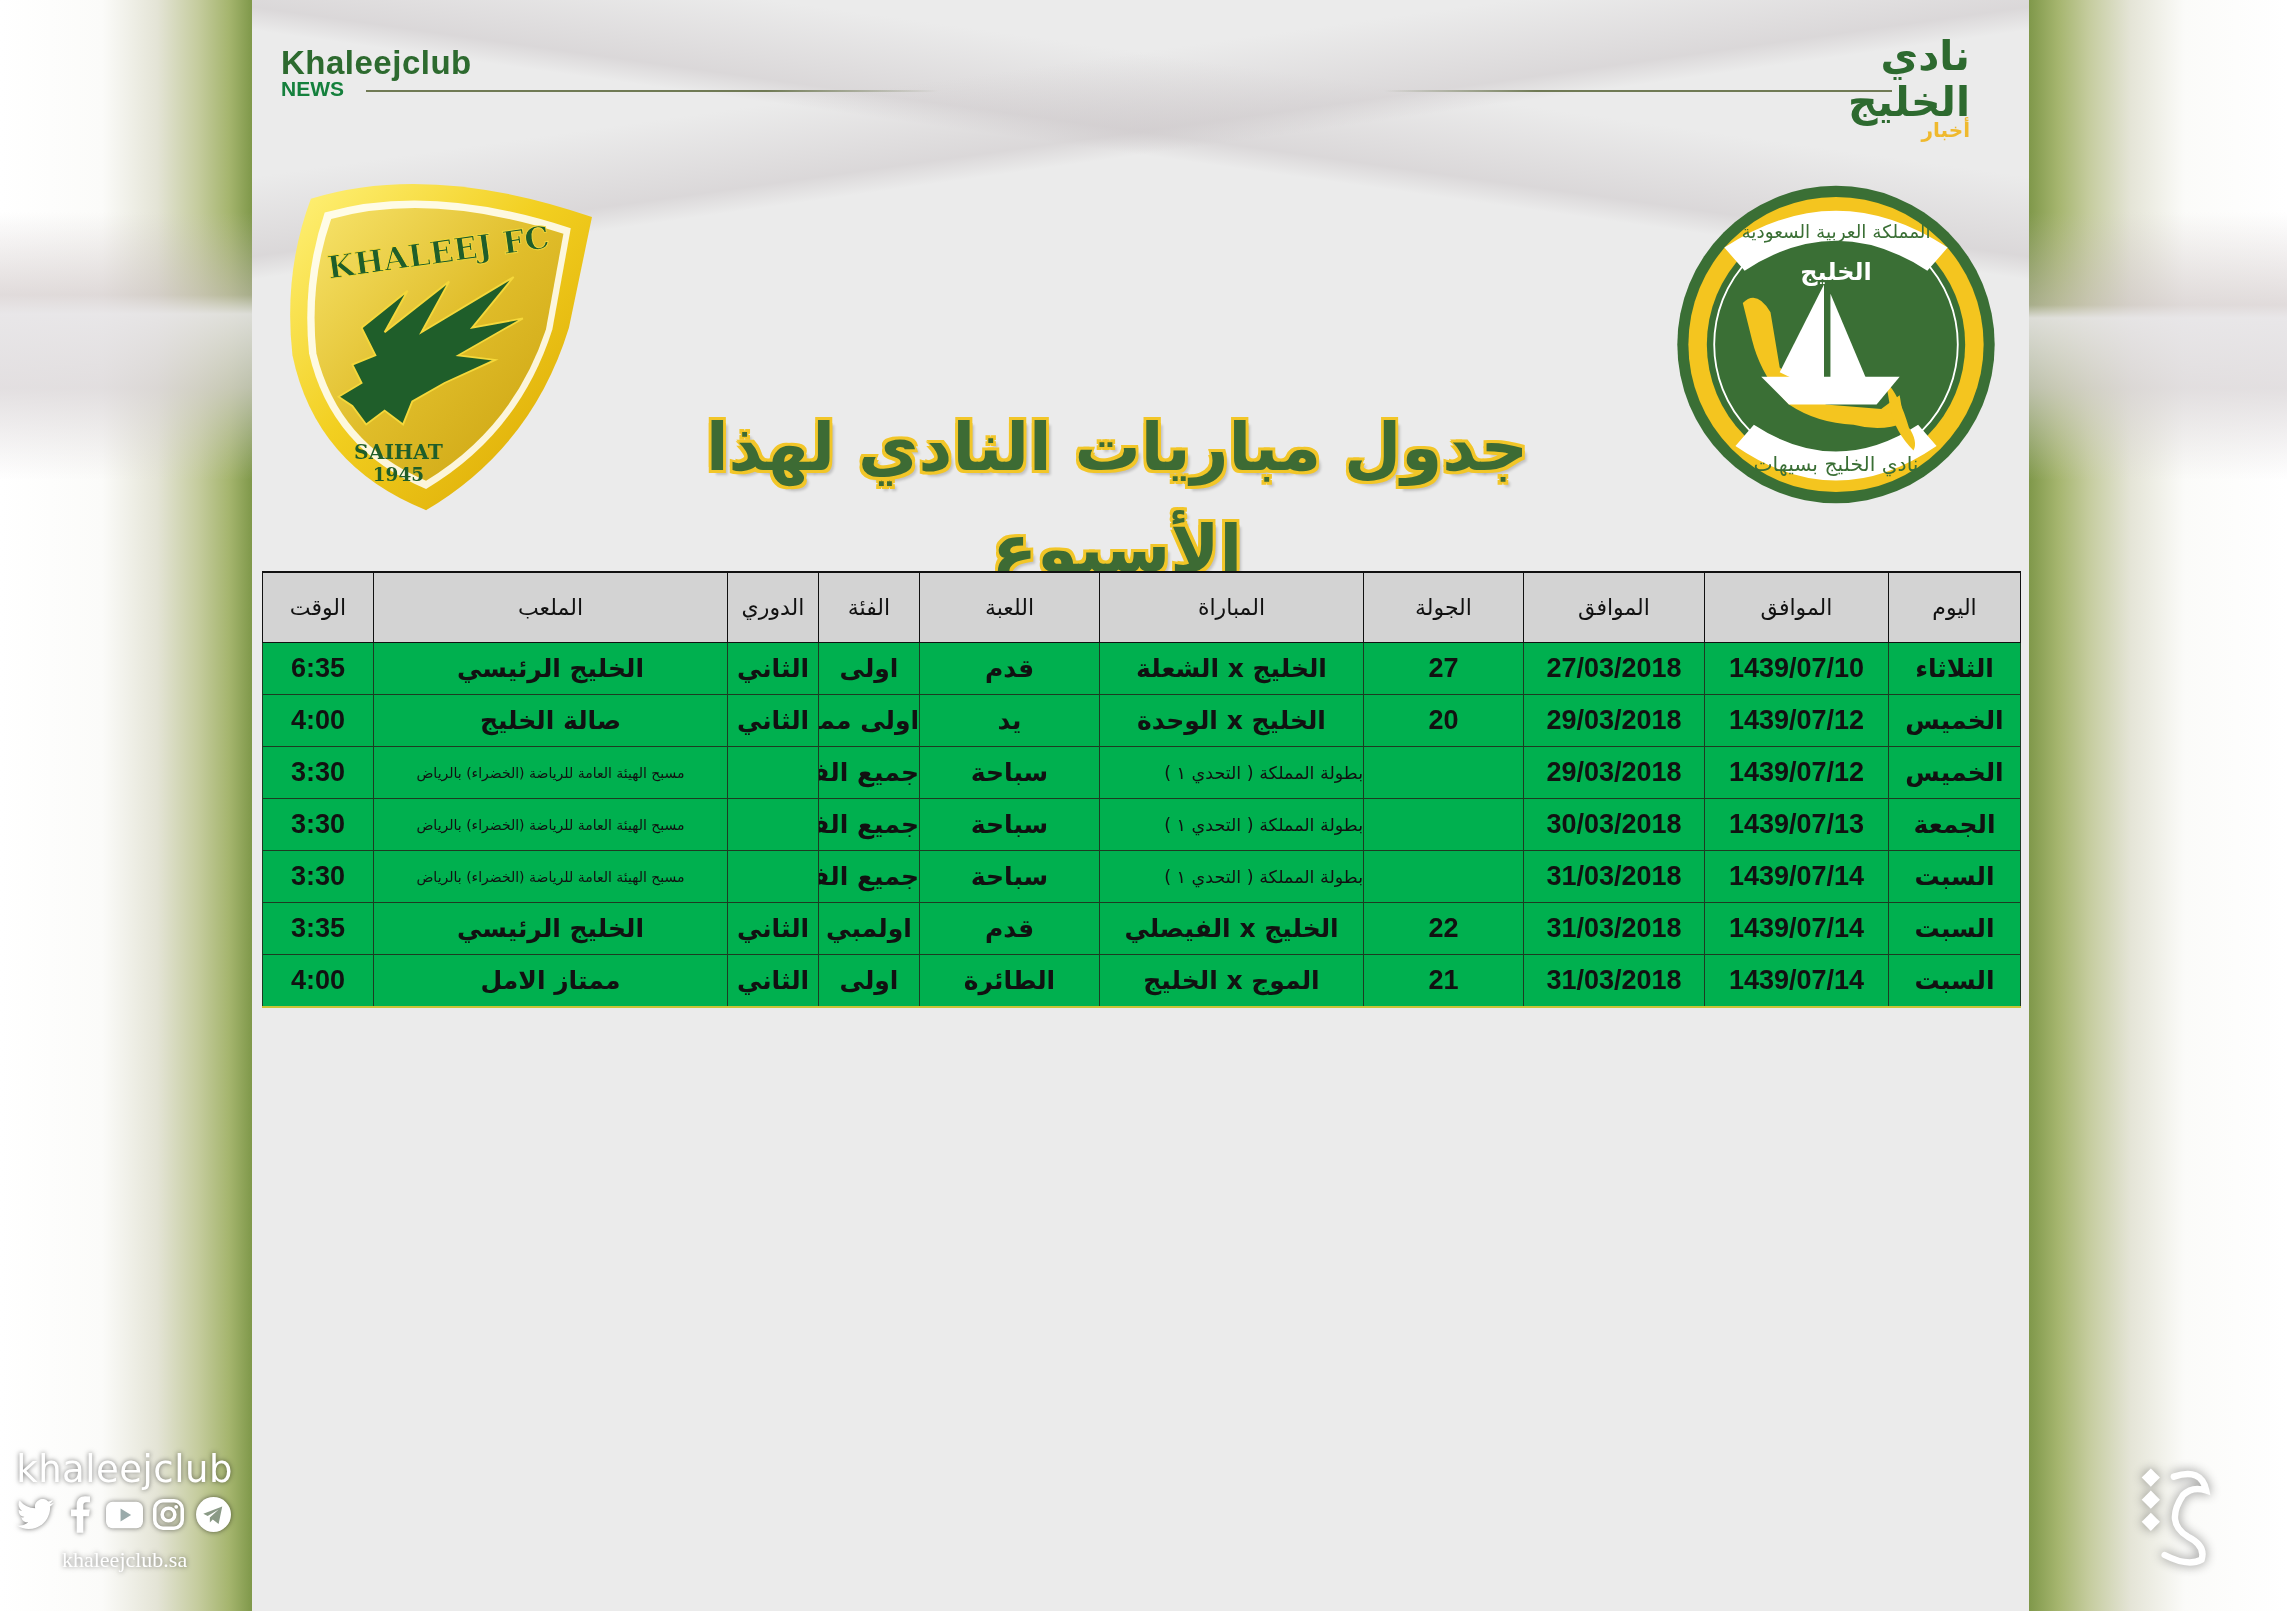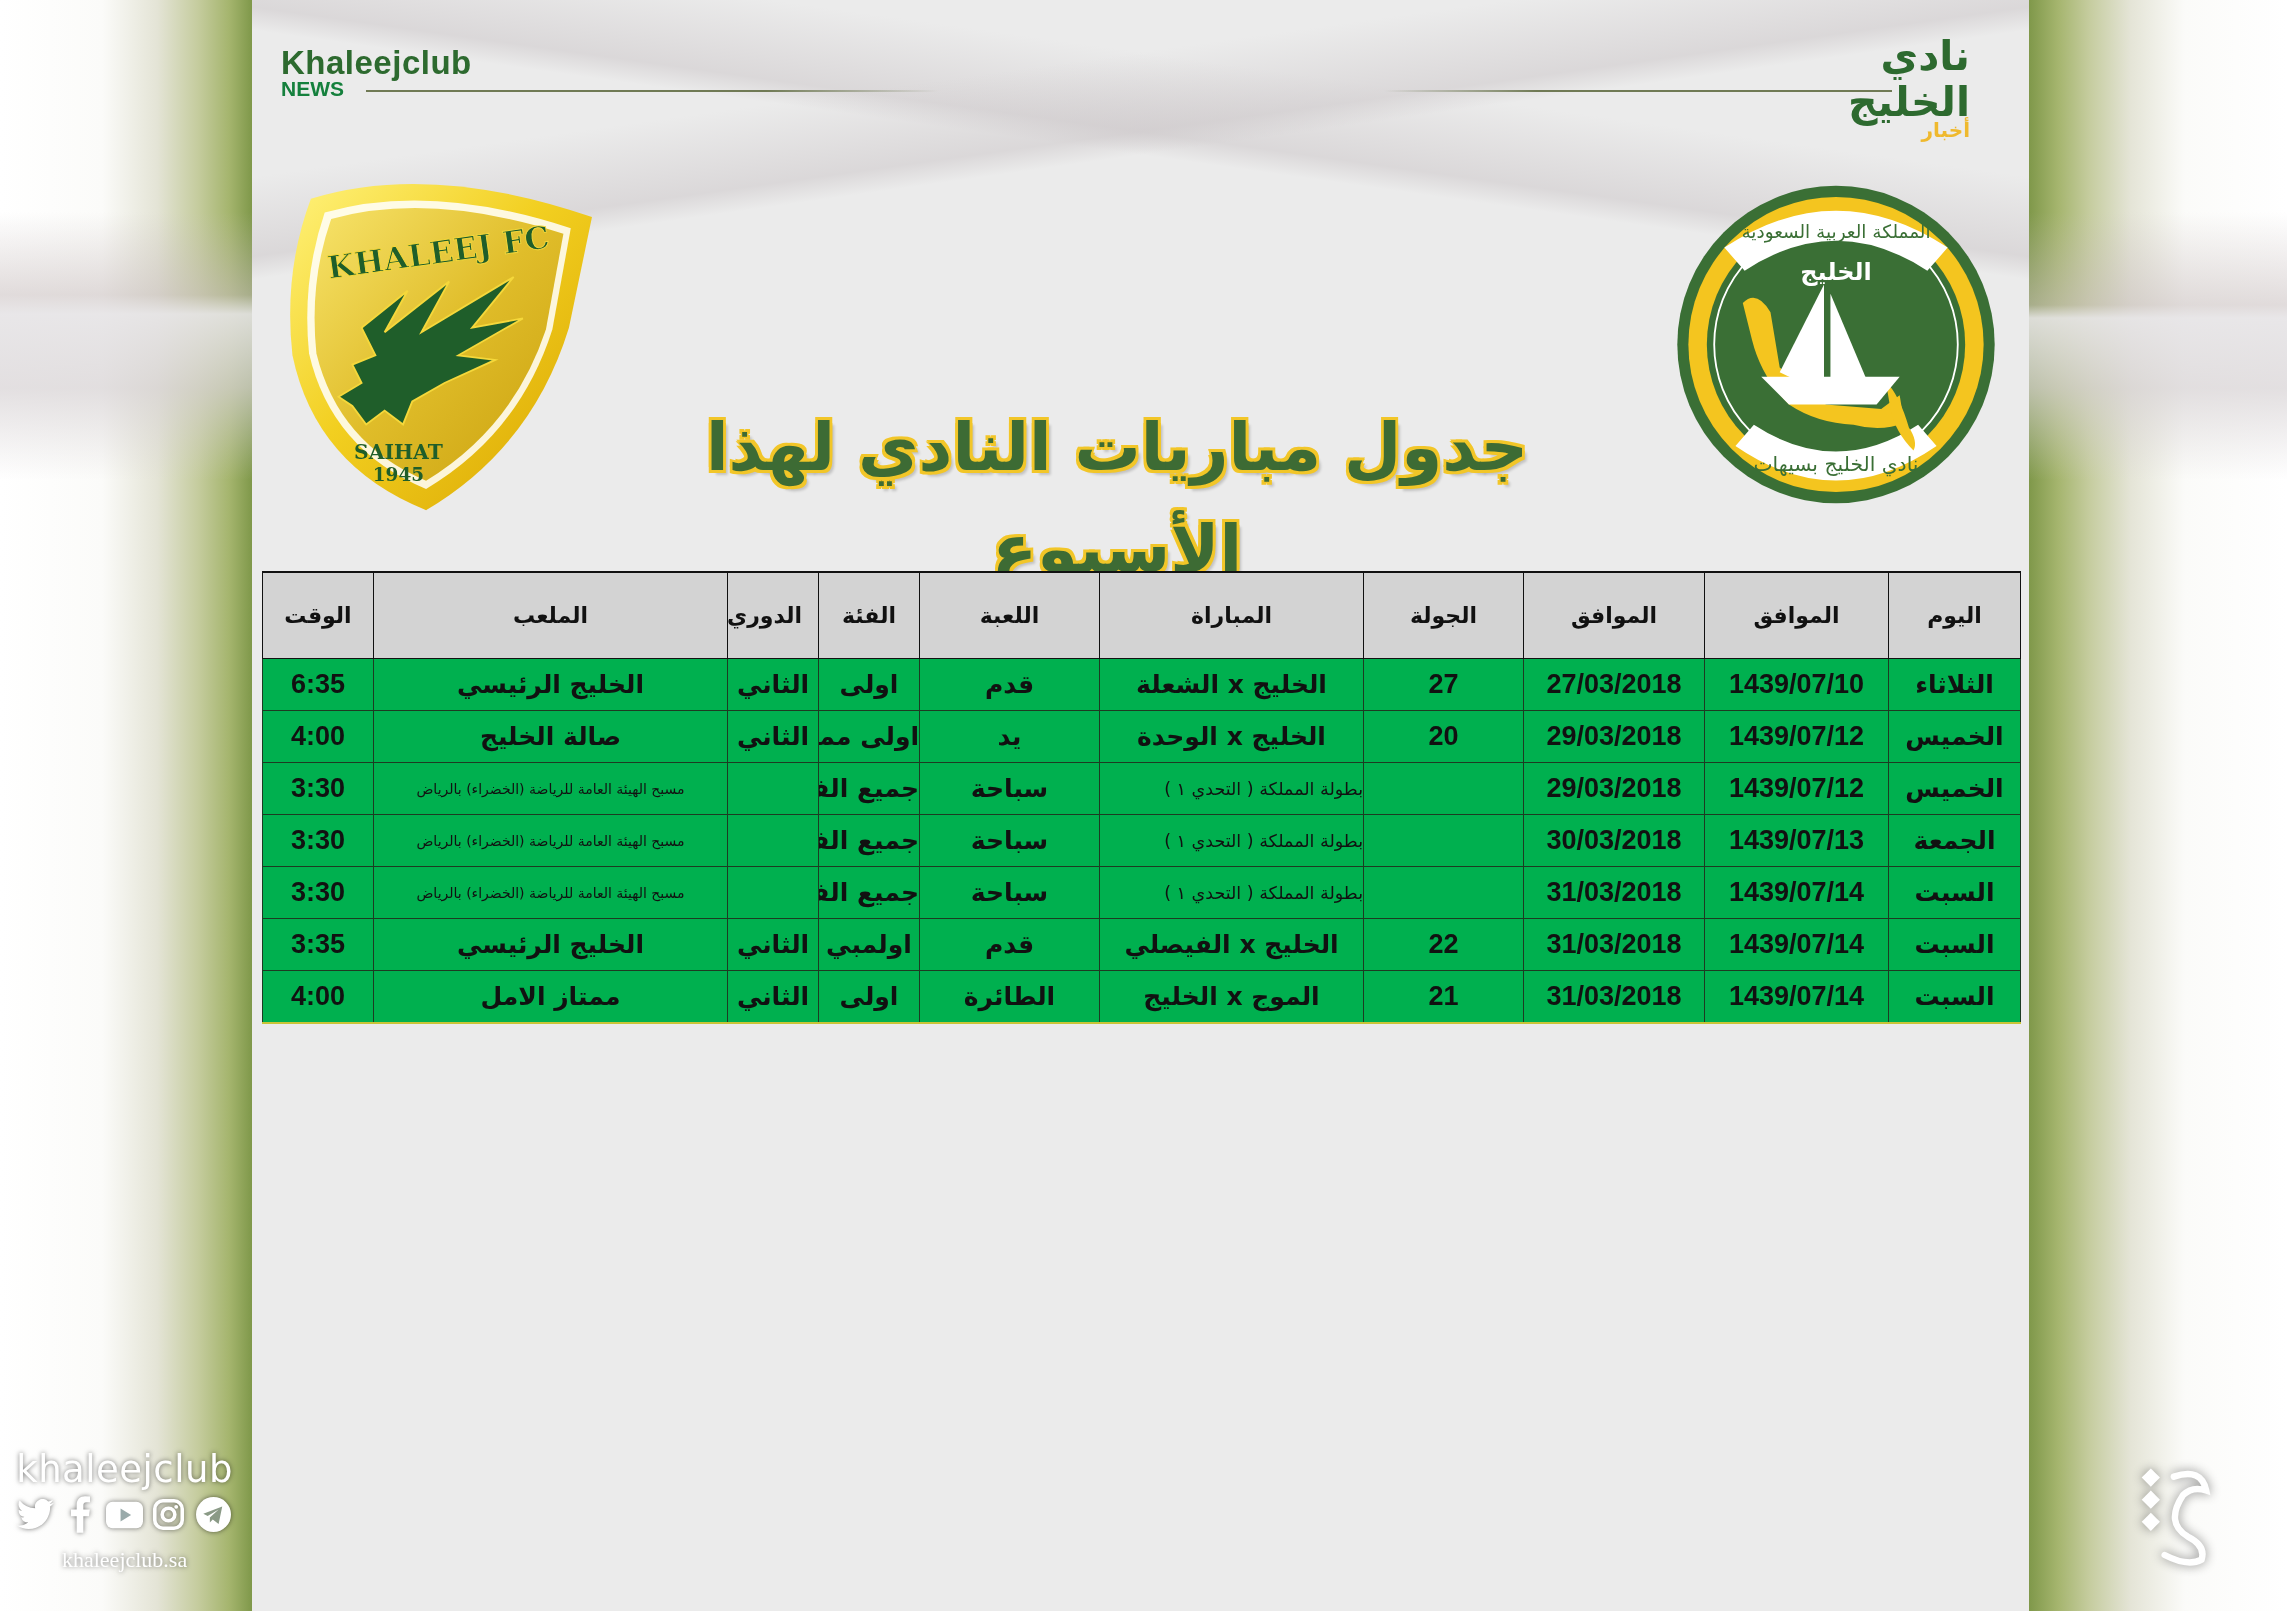--- a/index.html
+++ b/index.html
@@ -54,22 +54,22 @@
     text-shadow: 2.8px 2.8px 0 #f2c628, -2.8px 2.8px 0 #f2c628, 2.8px -2.8px 0 #f2c628, -2.8px -2.8px 0 #f2c628, 4.6px 4.6px 2.8px rgba(0,0,0,0.18);
   }
 
   
   .schedule {
     position:absolute; left:262px; top:571px; width:1757px;
     border-collapse:collapse; direction:rtl; table-layout:fixed;
     font-family:"DejaVu Sans", sans-serif;
   }
   .schedule th {
-    background:#d3d3d3; color:#111; font-weight:bold; font-size:22px;
-    height:53px; border:1.8px solid #111; padding:16px; text-align:center;
+    background:#d3d3d3; color:#111; font-weight:normal; font-size:22px;
+    height:53px; border:1.8px solid #111; padding:8px; text-align:center;
     border-top:2.8px solid #111;
   }
   .schedule td {
     background:#00b04f; color:#111; font-weight:bold; font-size:25px;
     height:51px; border:1.8px solid #1d3b22; padding:0; text-align:center; white-space:nowrap; overflow:hidden;
   }
   .schedule tr:last-child td { border-bottom:2.8px solid #c9c437; }
   .schedule td.small { font-size:14px; font-weight:normal; }
   .schedule td.mid { font-size:17.5px; font-weight:normal;text-align:right; }
   .schedule td.num { font-family:"Liberation Sans", sans-serif; font-size:27px; }

